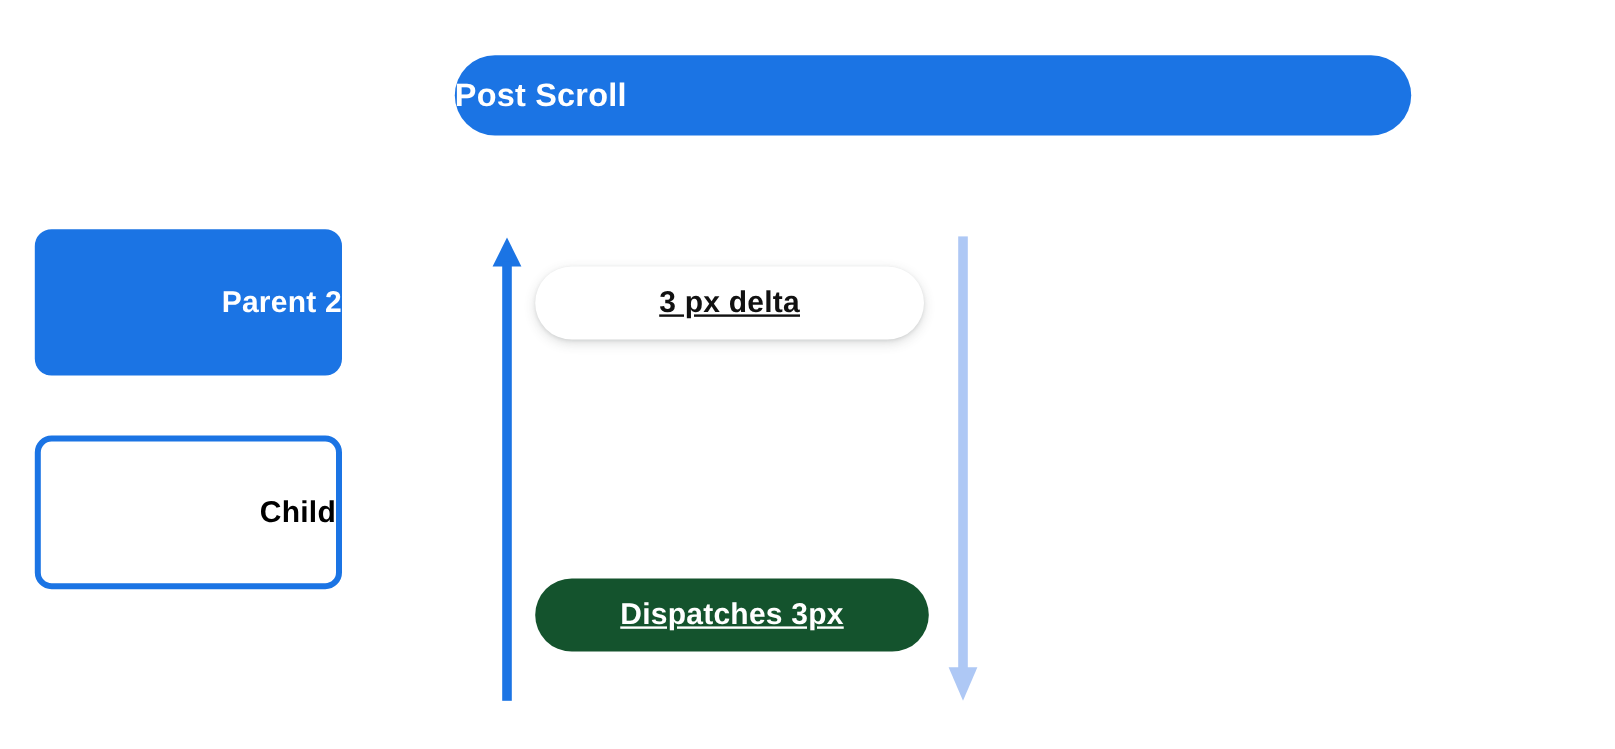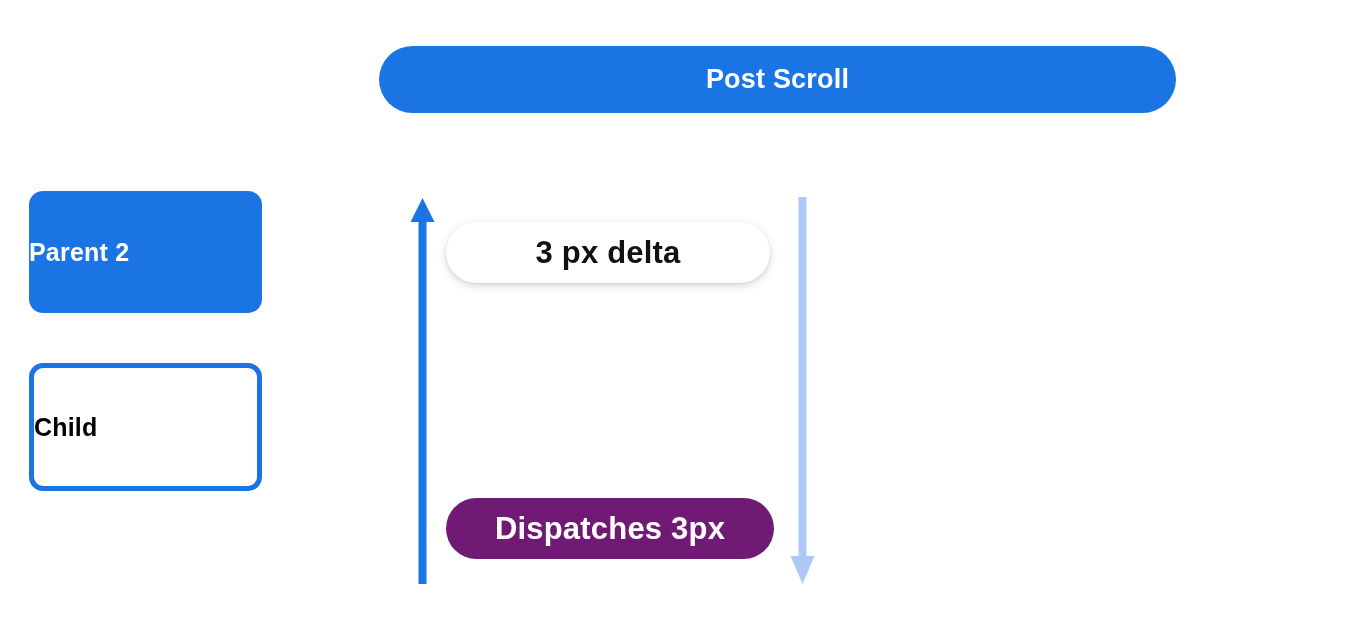--- a/index.html
+++ b/index.html
@@ -23,43 +23,42 @@
   .title-pill {
     position: absolute;
     left: 379px;
     top: 46px;
     width: 797px;
     height: 67px;
     background: #1b74e4;
     border-radius: 34px;
     display: flex;
     align-items: center;
-    justify-content: center;
     box-sizing: border-box;
   }
   .title-pill .label {
     color: #ffffff;
     font-size: 27px;
     font-weight: bold;
     letter-spacing: 0.2px;
   }
 
   
   .stack {
     position: absolute;
     left: 29px;
     top: 191px;
     width: 254px;
   }
   .node-box {
-    width: 233px;
+    width: 256px;
     box-sizing: border-box;
     display: flex;
     align-items: center;
-    justify-content: flex-start;
+    justify-content: flex-end;
     border-radius: 14px;
   }
   .node-box .label {
     font-size: 25px;
     font-weight: bold;
     letter-spacing: 0.2px;
   }
   .node-filled {
     height: 122px;
     background: #1b74e4;
@@ -86,42 +85,43 @@
   
   .pill {
     position: absolute;
     display: flex;
     align-items: center;
     justify-content: center;
     border-radius: 32px;
     box-sizing: border-box;
   }
   .pill .label {
-    font-size: 31px;
+    font-size: 25px;
     font-weight: bold;
     letter-spacing: 0.2px;
     white-space: nowrap;
+    text-decoration: underline;
   }
 
   .delta-pill {
     left: 446px;
     top: 222px;
     width: 324px;
     height: 61px;
     background: #ffffff;
     box-shadow: 0 3px 10px rgba(60,64,67,0.18), 0 1px 3px rgba(60,64,67,0.12);
   }
   .delta-pill .label { color: #111111; }
 
   .dispatch-pill {
     left: 446px;
-    top: 498px;
+    top: 482px;
     width: 328px;
     height: 61px;
-    background: #701a75;
+    background: #14532d;
   }
   .dispatch-pill .label { color: #ffffff; }
 </style>
 </head>
 <body>
 
 <div id="stage">
 
   <div class="title-pill">
     <span class="label">Post Scroll</span>

